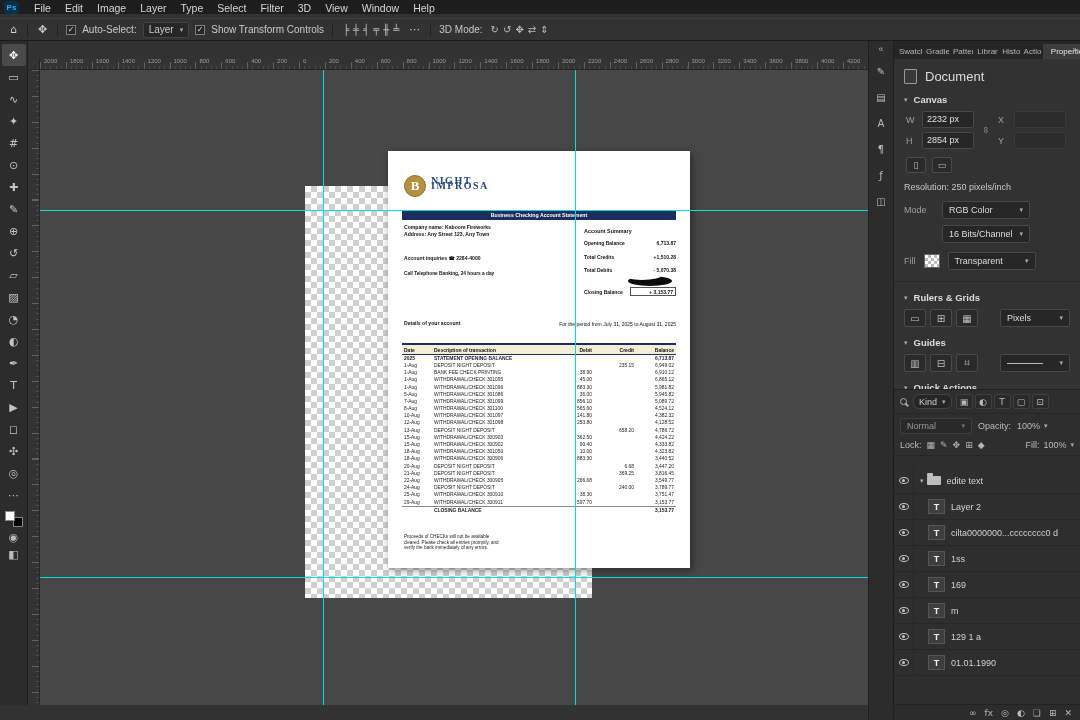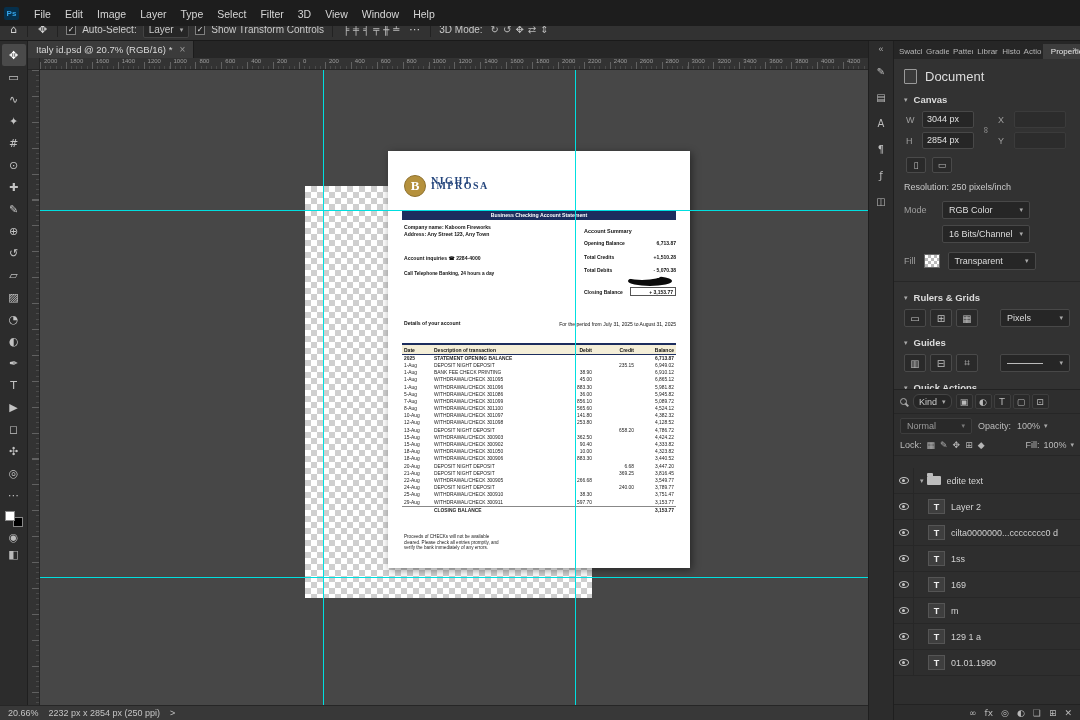--- a/index.html
+++ b/index.html
@@ -1,20 +1,20 @@
 <!DOCTYPE html>
 <html><head>
 <meta charset="utf-8">
 <style>
 *{margin:0;padding:0;box-sizing:border-box}
 html,body{width:1080px;height:720px;overflow:hidden;background:#1d1d1d;font-family:"Liberation Sans",sans-serif}
 #app{position:relative;width:1080px;height:720px;background:#323232;color:#cfcfcf}
 
 
-#menubar{position:absolute;top:0;left:0;right:0;height:26px;background:#1d1d1d;display:flex;align-items:center;padding-left:4px;z-index:20}
+#menubar{position:absolute;top:0;left:0;right:0;height:14px;background:#1d1d1d;display:flex;align-items:center;padding-left:4px;z-index:20}
 #ps-logo{width:15px;height:13px;background:#06304c;color:#35a3e8;font-size:8px;font-weight:bold;display:inline-flex;align-items:center;justify-content:center;border-radius:2px;margin-right:8px}
 .menu-item{padding:0 7px;font-size:10.5px;color:#d6d6d6}
 
 
 #optionsbar{position:absolute;top:18px;left:0;right:0;height:23px;background:#323232;border-top:1px solid #3f3f3f;border-bottom:1px solid #1a1a1a;display:flex;align-items:center;gap:6px;padding:0 8px;font-size:10px;color:#c9c9c9;z-index:19}
 .ob-sep{width:1px;height:14px;background:#222;margin:0 2px}
 .ob-icon,.pic,.tool,.sic,.fic,.lic,.ib,.or-btn,.caret,.bic{font-family:"DejaVu Sans",sans-serif}
 .ob-icon{font-size:11px;color:#cfcfcf;padding:0 2px}
 .cb{width:10px;height:10px;border:1px solid #7f7f7f;background:#262626;font-size:8px;line-height:8px;text-align:center;color:#e0e0e0}
 .ob-dd{display:inline-flex;align-items:center;gap:6px;background:#262626;border:1px solid #444;border-radius:2px;height:16px;padding:0 5px;font-size:10px}
@@ -218,26 +218,20 @@
     <div id="swatches">
       <span class="swatch fg" style="background: rgb(255, 255, 255);"></span>
       <span class="swatch bg" style="background: rgb(0, 0, 0);"></span>
     </div>
     <div id="toolbar-extra">
         <span class="pic">◉</span>
         <span class="pic">◧</span>
       </div>
   </div>
 
-  <div id="tabbar">
-    <div class="doc-tab">
-      <span>Italy id.psd @ 20.7% (RGB/16) *</span>
-      <span class="tab-close">×</span>
-    </div>
-  </div>
 
   <div id="ruler-corner"></div>
   <div id="hruler">
       <span class="rlab" style="left:4px">2000</span>
       <span class="rlab" style="left:29.9px">1800</span>
       <span class="rlab" style="left:55.8px">1600</span>
       <span class="rlab" style="left:81.69999999999999px">1400</span>
       <span class="rlab" style="left:107.6px">1200</span>
       <span class="rlab" style="left:133.5px">1000</span>
       <span class="rlab" style="left:159.39999999999998px">800</span>
@@ -481,25 +475,20 @@
 cleared. Please check all entries promptly, and
 verify the bank immediately of any errors.</div>
     </div>
 
     <div class="guide v" style="left:283px"></div>
     <div class="guide v" style="left:535px"></div>
     <div class="guide h" style="top:140px"></div>
     <div class="guide h" style="top:507px"></div>
   </div>
 
-  <div id="statusbar">
-    <span>20.66%</span>
-    <span>2232 px x 2854 px (250 ppi)</span>
-    <span>&gt;</span>
-  </div>
 
   <div id="iconstrip">
     <span class="strip-expand">«</span>
     <span id="strip-icons" style="display:flex;flex-direction:column;gap:9px;align-items:center">
         <span class="sic">✎</span>
         <span class="sic">▤</span>
         <span class="sic">A</span>
         <span class="sic">¶</span>
         <span class="sic">ƒ</span>
         <span class="sic">◫</span>
@@ -522,21 +511,21 @@
       <div class="doc-row">
         <span class="doc-ic"></span>
         <span class="doc-lbl">Document</span>
       </div>
       <div class="sec-h">
         <span class="caret">▾</span>
         <span>Canvas</span>
       </div>
       <div class="fgrid">
         <span class="lab">W</span>
-        <span class="fld">3044 px</span>
+        <span class="fld">2232 px</span>
         <span class="chain">∞</span>
         <span class="lab">X</span>
         <span class="fld dis"></span>
         <span class="lab">H</span>
         <span class="fld">2854 px</span>
         <span class="lab">Y</span>
         <span class="fld dis"></span>
       </div>
       <div class="orient" id="orient-icons">
           <span class="or-btn">▯</span>

